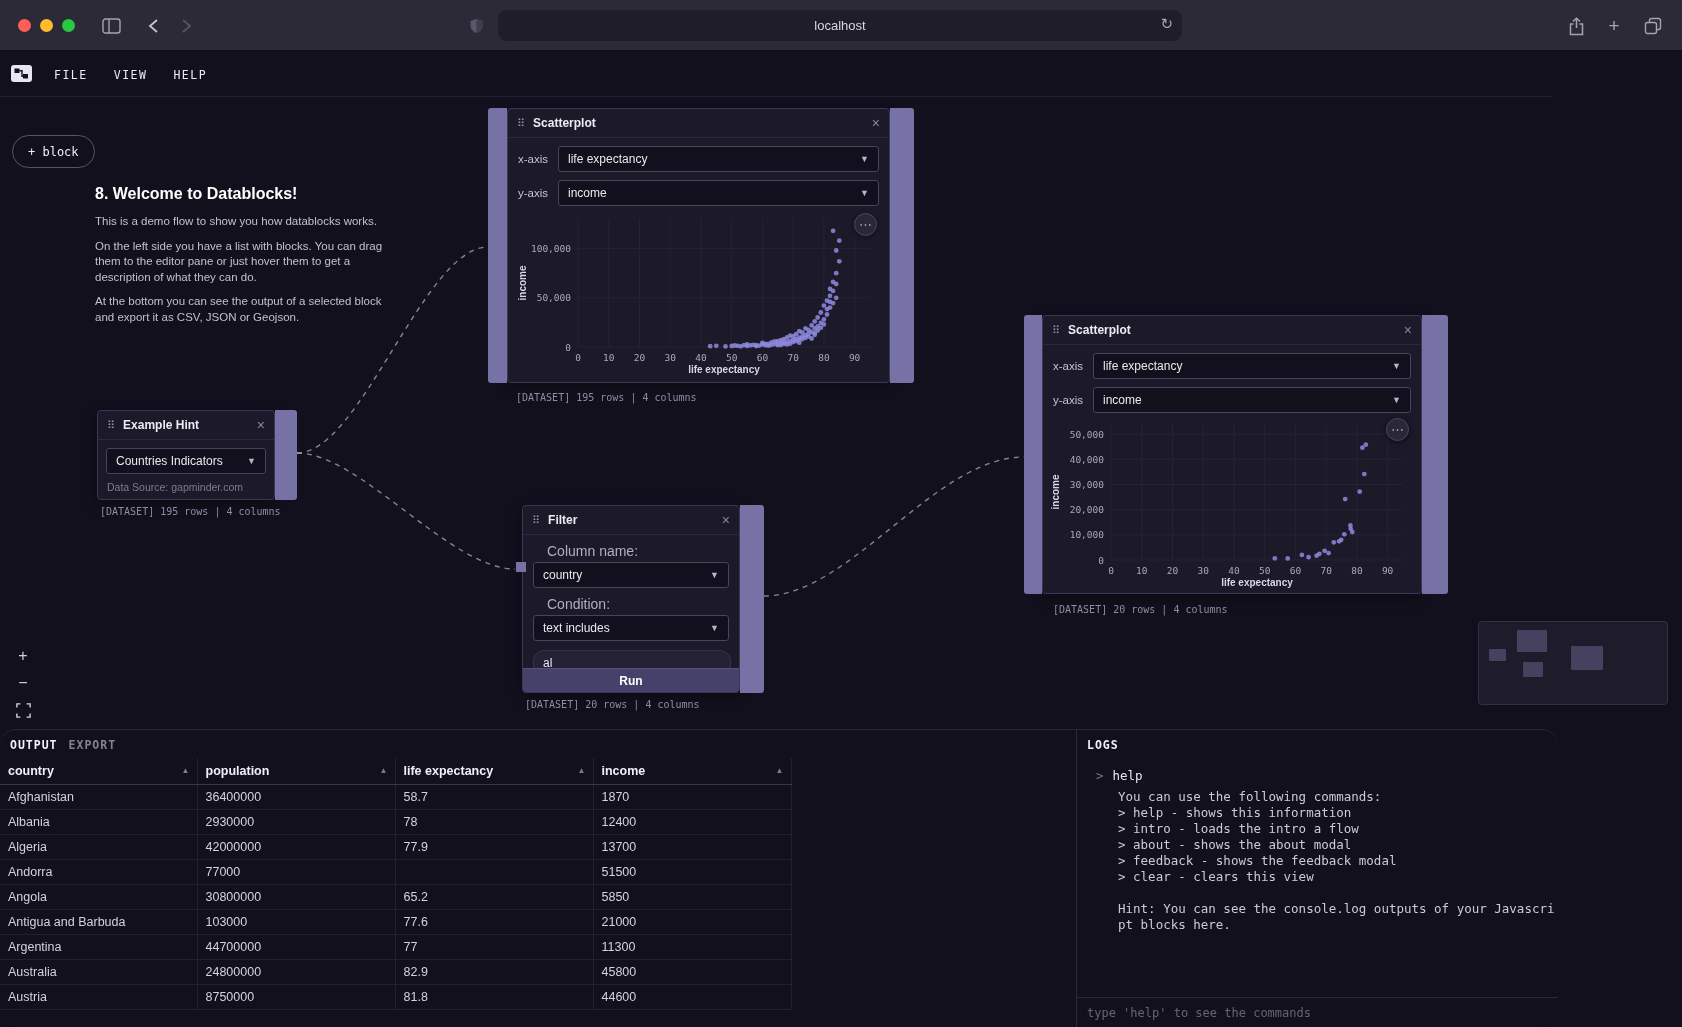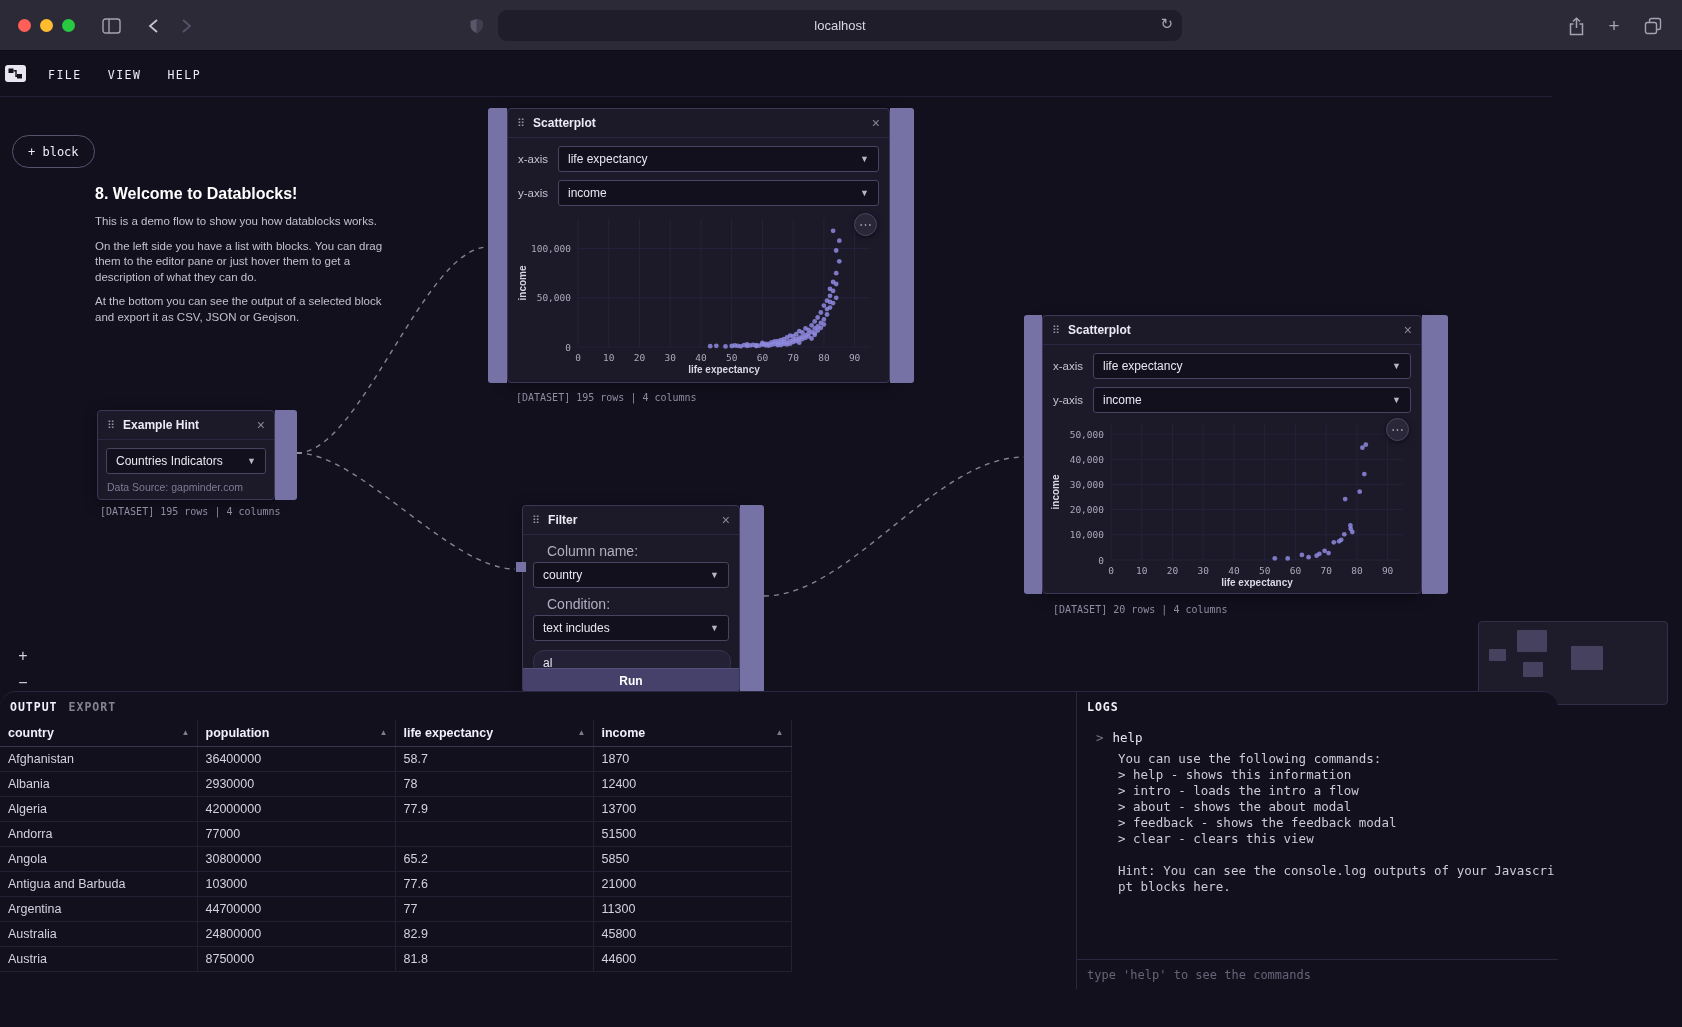--- a/index.html
+++ b/index.html
@@ -15,21 +15,21 @@
     align-items:center; justify-content:center; color:#a5a2b4; }
   .urlbar { position:absolute; left:498px; top:10px; width:684px; height:31px;
     border-radius:9px; background:#201d2b; display:flex; align-items:center;
     justify-content:center; color:#d8d6e2; font-size:13px; }
   .url-refresh { position:absolute; right:9px; top:5px; font-size:15px; color:#a5a2b4;
     font-family:"DejaVu Sans", sans-serif; }
 
   
   .menubar { position:absolute; top:51px; left:0; width:1552px; height:46px;
     background:#13101e; border-bottom:1px solid #232035; display:flex;
-    align-items:center; padding-left:4px; }
+    align-items:center; padding-left:10px; }
   .logo { margin-right:20px; display:flex; align-items:center; }
   .menu-item { font-family:"DejaVu Sans Mono", monospace; font-size:11.5px;
     letter-spacing:1.5px; color:#edebf5; margin-right:26px; cursor:default; }
 
   
   .canvas { position:absolute; top:97px; left:0; width:1682px; height:632px;
     background:#13101e; overflow:hidden; }
   .edges { position:absolute; inset:0; pointer-events:none; }
 
   .add-block { position:absolute; left:12px; top:38px; height:33px; padding:0 15px;
@@ -86,21 +86,21 @@
   .zoomctl { position:absolute; left:14px; top:550px; display:flex;
     flex-direction:column; gap:9px; color:#d2d0de; }
   .zoomctl .zbtn { width:18px; height:18px; display:flex; align-items:center;
     justify-content:center; font-size:16px; }
 
   .minimap { position:absolute; left:1478px; top:524px; width:190px; height:84px;
     background:rgba(32,29,45,.92); border:1px solid #332f4a; border-radius:4px; }
   .mm-node { position:absolute; background:#45415f; border-radius:1px; }
 
   
-  .bottom { position:absolute; top:691px; left:0; width:1558px; height:298px;
+  .bottom { position:absolute; top:729px; left:0; width:1558px; height:298px;
     background:#13101e; border-top:1px solid #2a2740; display:flex;border-radius:16px; }
   .output-section { width:1208px; position:relative; border-right:1px solid #2a2740; }
   .panel-head { display:flex; align-items:center; gap:11px; padding:8px 10px 6px; }
   .panel-title { font-family:"DejaVu Sans Mono", monospace; font-weight:bold;
     font-size:11.5px; letter-spacing:1px; color:#f2f0fa; }
   .panel-title.dim { color:#85828f; font-weight:bold; }
 
   table.out { border-collapse:collapse; table-layout:fixed; width:791px; }
   table.out th { position:relative; text-align:left; font-size:12.5px; font-weight:bold;
     color:#f1effb; height:26px; padding:0 22px 0 8px;

